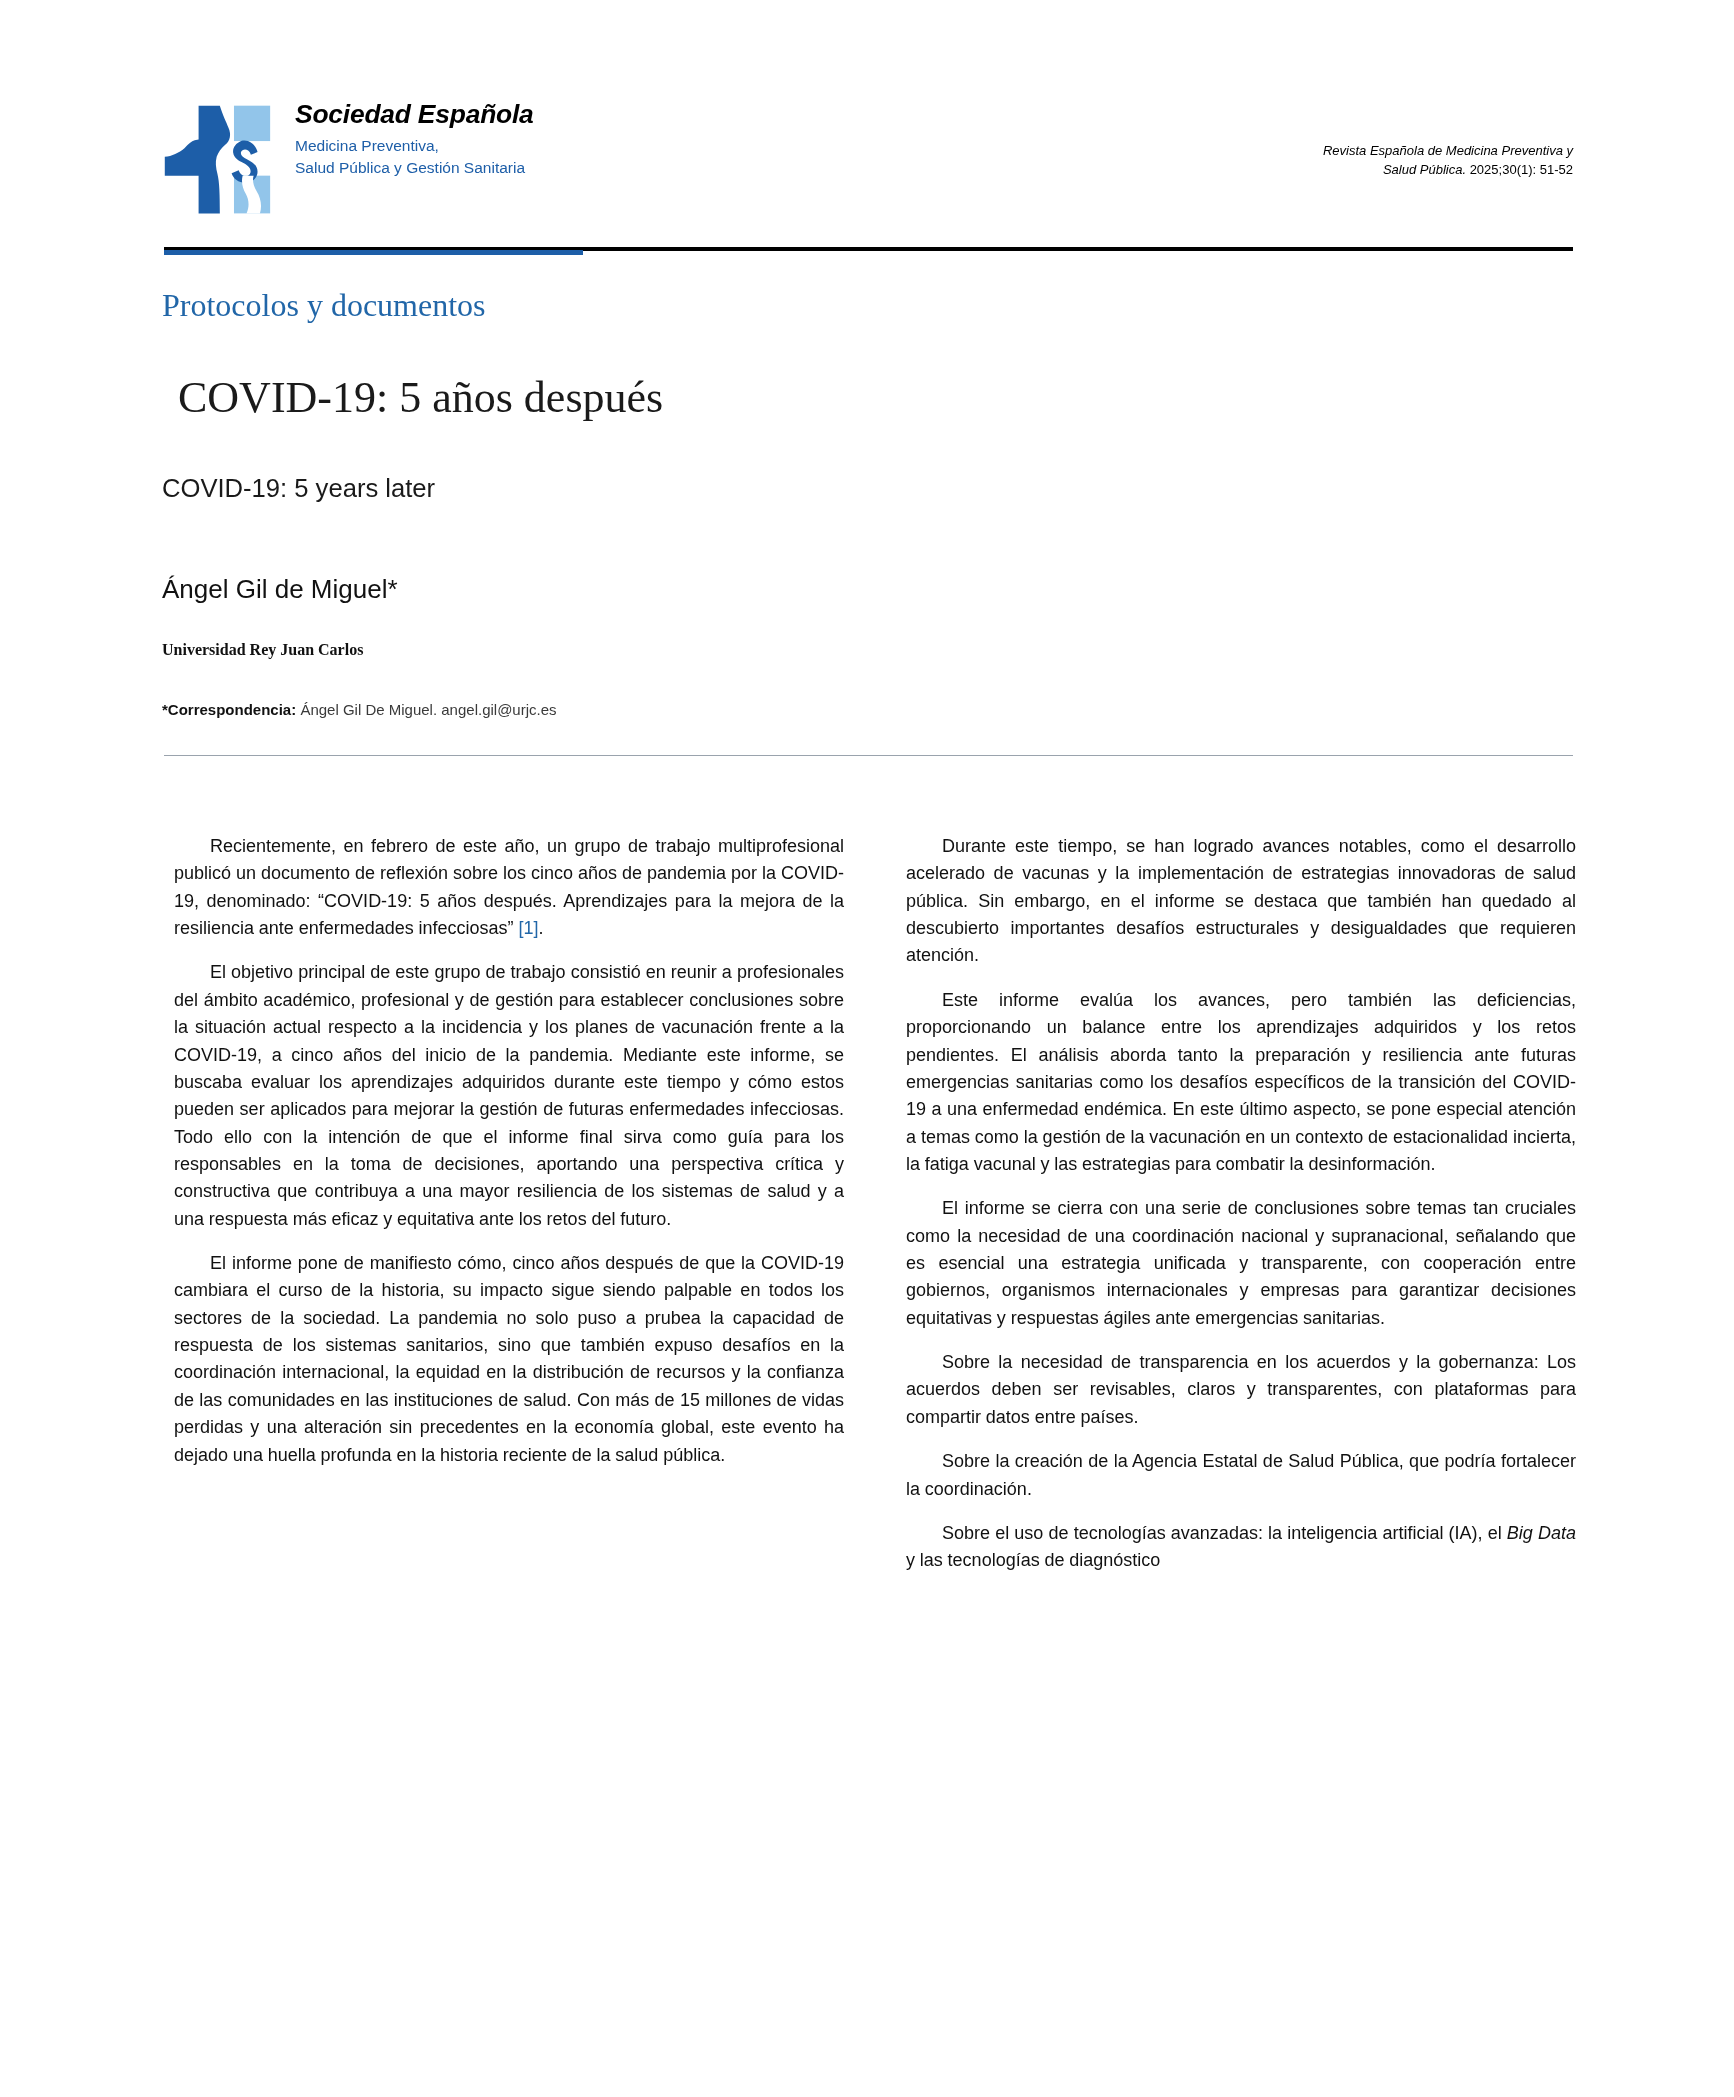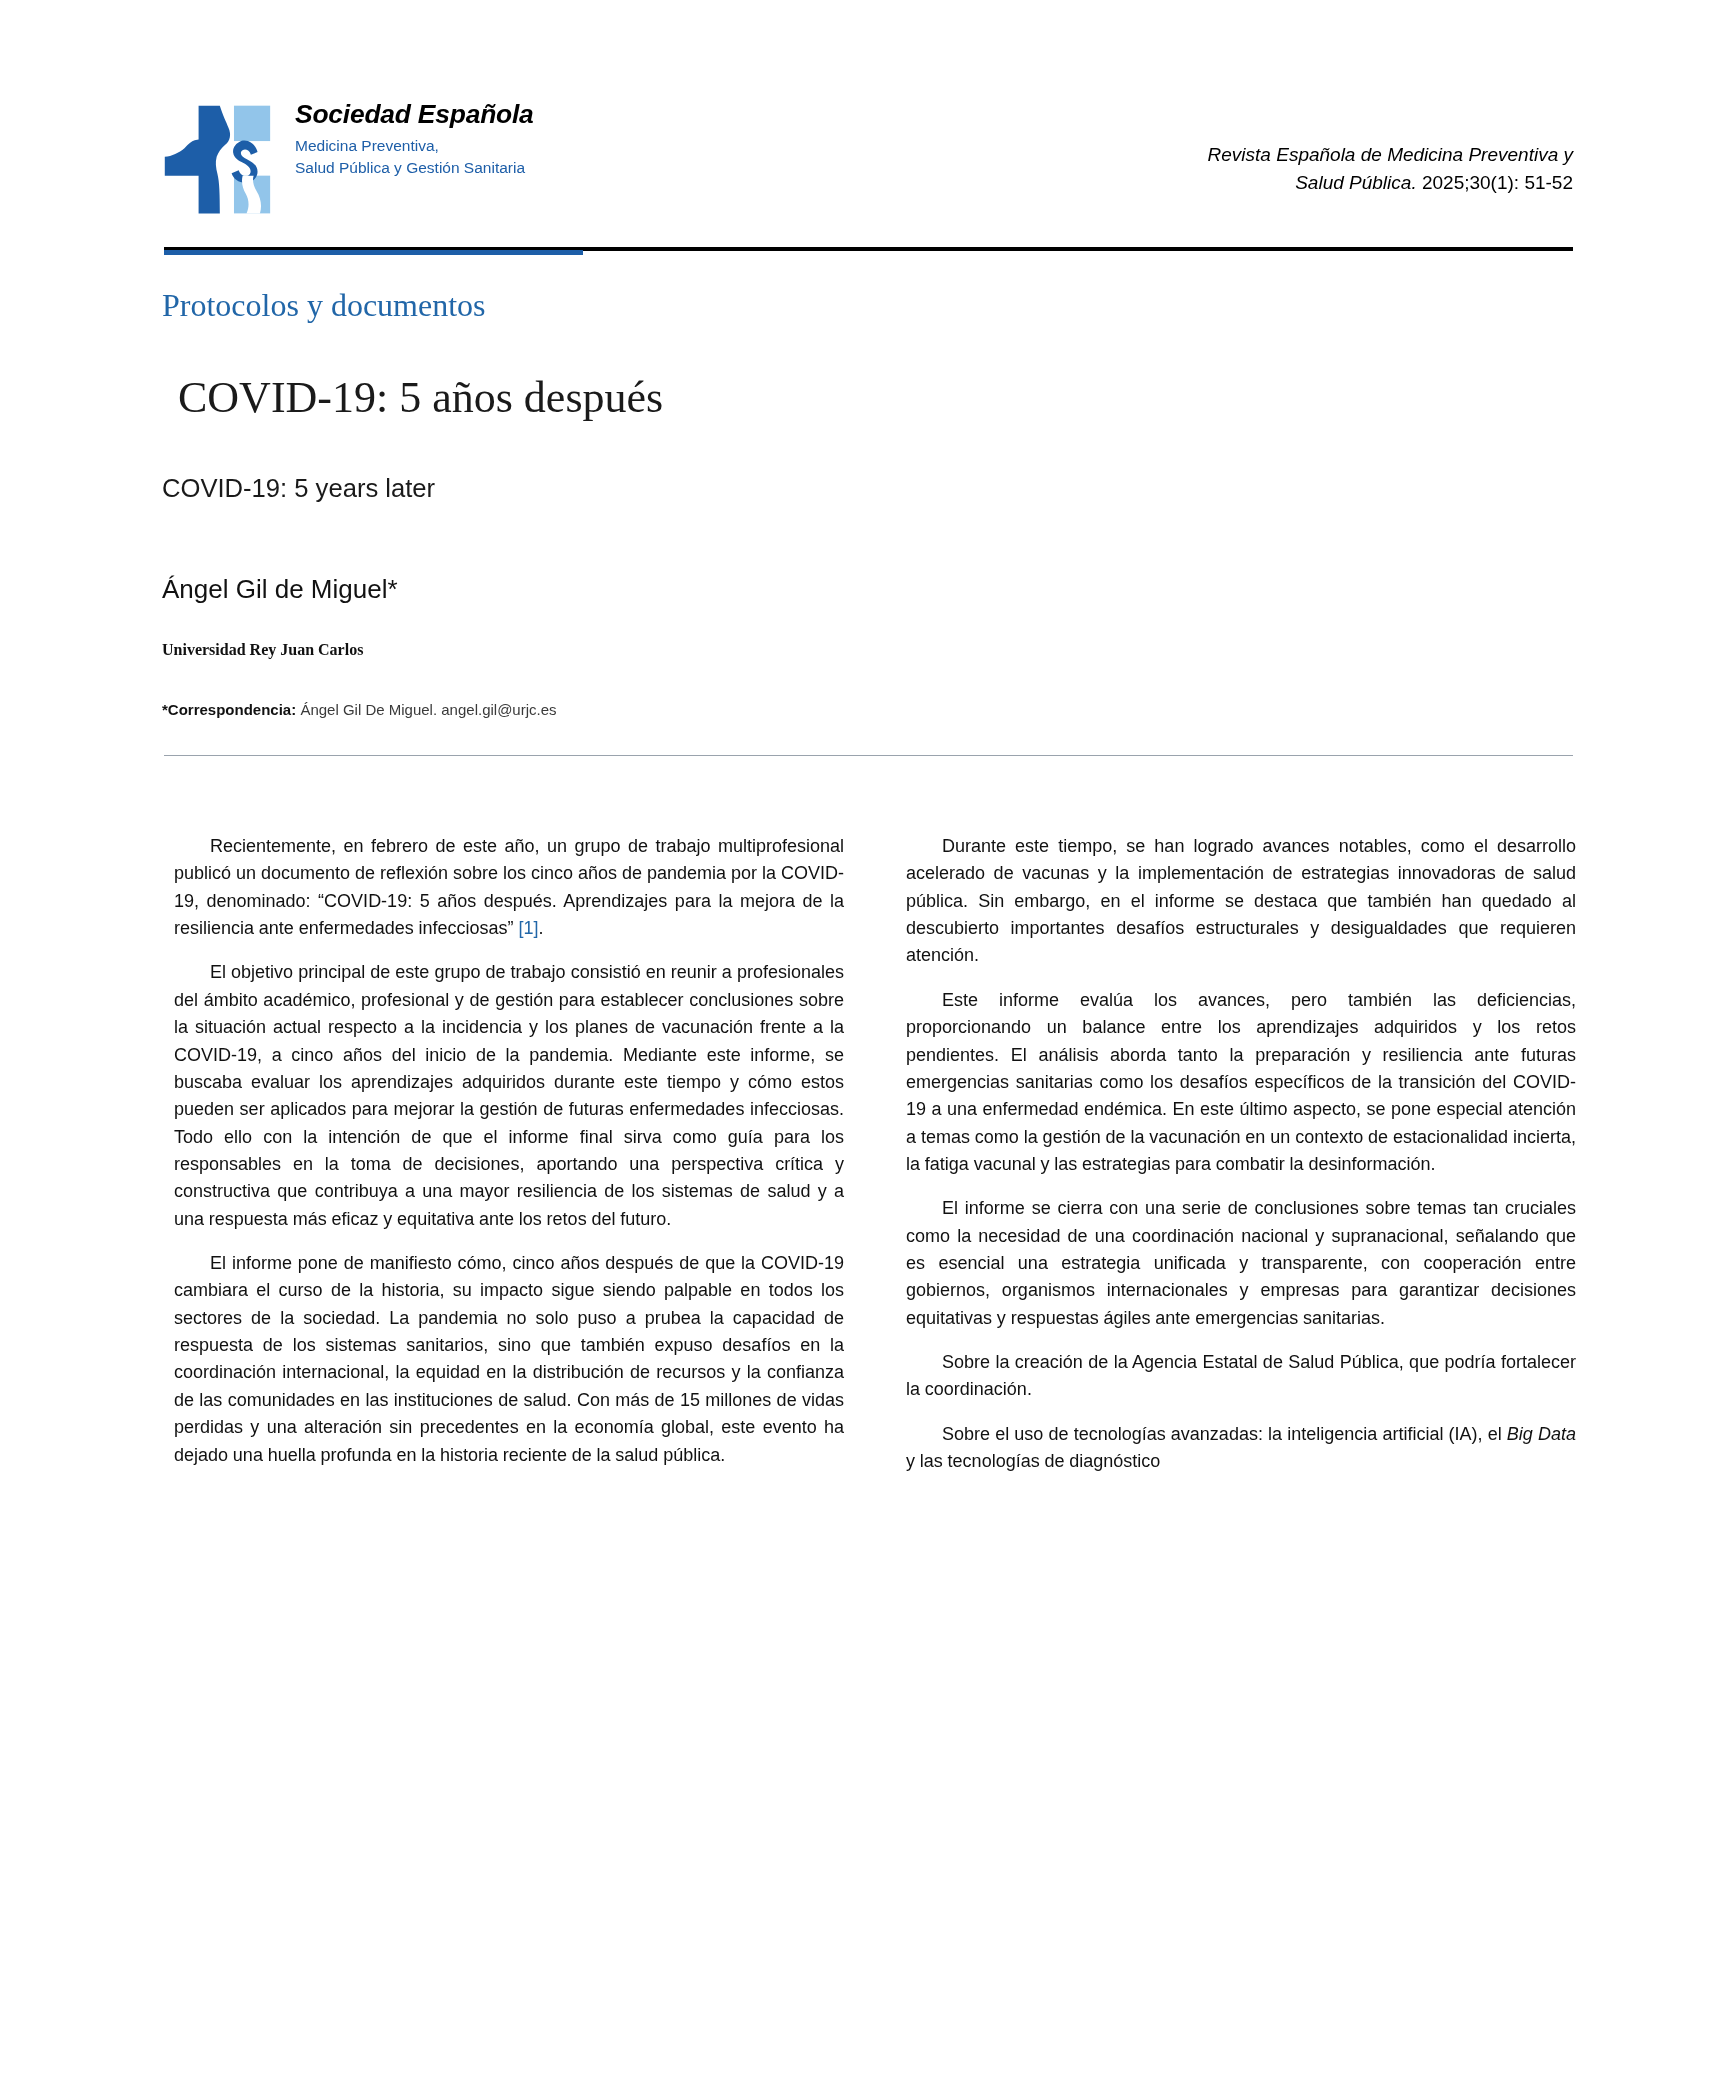--- a/index.html
+++ b/index.html
@@ -58,21 +58,21 @@
   .brand-sub {
     font-size: 15.5px;
     font-weight: 400;
     line-height: 1.42;
     color: #1d5ea8;
     white-space: nowrap;
   }
   .journal-ref {
     text-align: right;
     font-style: italic;
-    font-size: 19px;
+    font-size: 13px;
     line-height: 1.48;
     color: #000000;
     padding-top: 45px;
     white-space: nowrap;
   }
   .journal-ref .plain { font-style: normal; }
 
   .rule-black {
     position: absolute;
     left: 164px;
@@ -260,20 +260,23 @@
       <p>
         <span>Durante este tiempo, se han logrado avances notables, como el desarrollo acelerado de vacunas y la implementación de estrategias innovadoras de salud pública. Sin embargo, en el informe se destaca que también han quedado al descubierto importantes desafíos estructurales y desigualdades que requieren atención.</span>
       </p>
       <p>
         <span>Este informe evalúa los avances, pero también las deficiencias, proporcionando un balance entre los aprendizajes adquiridos y los retos pendientes. El análisis aborda tanto la preparación y resiliencia ante futuras emergencias sanitarias como los desafíos específicos de la transición del COVID-19 a una enfermedad endémica. En este último aspecto, se pone especial atención a temas como la gestión de la vacunación en un contexto de estacionalidad incierta, la fatiga vacunal y las estrategias para combatir la desinformación.</span>
       </p>
       <p>
         <span>El informe se cierra con una serie de conclusiones sobre temas tan cruciales como la necesidad de una coordinación nacional y supranacional, señalando que es esencial una estrategia unificada y transparente, con cooperación entre gobiernos, organismos internacionales  y empresas para garantizar decisiones equitativas y respuestas ágiles ante emergencias sanitarias.</span>
       </p>
       <p>
+        <span>Sobre la necesidad de transparencia en los acuerdos y la gobernanza: Los acuerdos deben ser revisables, claros y transparentes, con plataformas para compartir datos entre países.</span>
+      </p>
+      <p>
         <span>Sobre la creación de la Agencia Estatal de Salud Pública, que podría fortalecer la coordinación.</span>
       </p>
       <p>
         <span>Sobre el uso de tecnologías avanzadas: la inteligencia artificial (IA), el </span><i>Big Data</i><span> y las tecnologías de diagnóstico</span>
       </p>
     </div>
   </div>
 
 </div>
 

